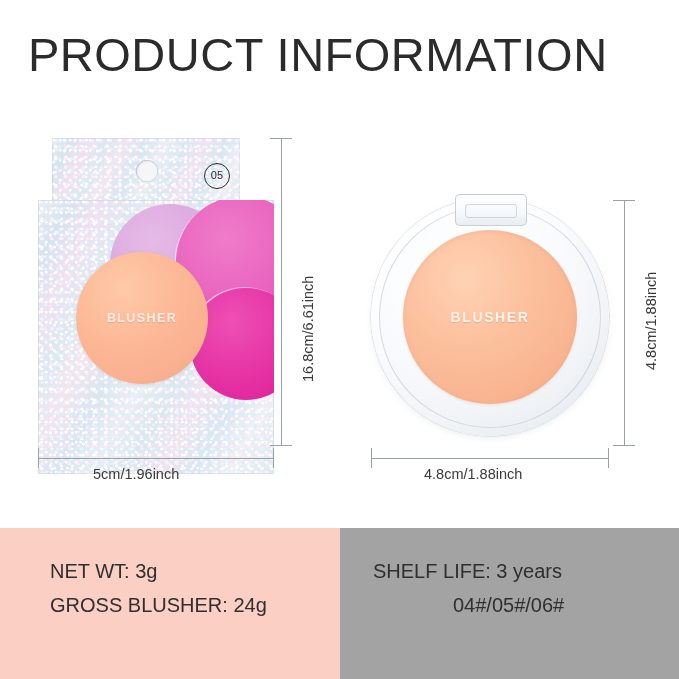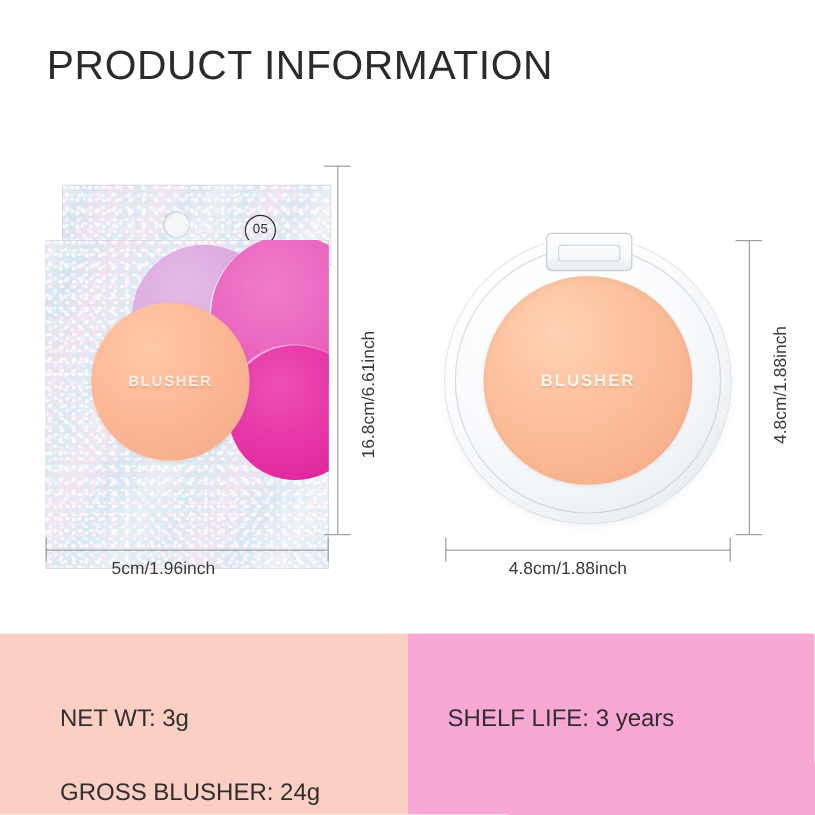--- a/index.html
+++ b/index.html
@@ -19,27 +19,26 @@
     background: #ffffff;
     overflow: hidden;
   }
 
   
   .page-title {
     position: absolute;
     left: 28px;
     top: 26px;
     width: 640px;
-    font-size: 34px;
+    font-size: 47px;
     line-height: 58px;
     letter-spacing: 0.5px;
     font-weight: 400;
     color: #2b2b2b;
     white-space: nowrap;
-    margin-left: 11px;
   }
 
   
   .stage {
     position: absolute;
     left: 0;
     top: 110px;
     width: 679px;
     height: 418px;
   }
@@ -68,24 +67,23 @@
         #e8eef4 0%, #d6e4f0 9%, #efe2f0 17%, #dce9f2 26%,
         #f2e6ef 34%, #d9e6f2 43%, #e9eef3 52%, #dbe8f1 61%,
         #f0e4ef 70%, #d8e7f3 79%, #eef0f4 88%, #dfe9f2 100%);
     background-size: 11px 11px, 13px 13px, 9px 9px, 12px 12px,
                      10px 10px, 14px 14px, 12px 12px, 10px 10px, 100% 100%;
   }
   .pkg-tab {
     position: absolute;
     left: 14px;
     top: 0;
-    width: 224px;
+    width: 188px;
     height: 68px;
     box-shadow: 0 0 0 0.5px rgba(150,160,172,0.35) inset;
-    margin-top: 16px;
   }
   .hang-hole {
     position: absolute;
     left: 84px;
     top: 22px;
     width: 22px;
     height: 22px;
     border-radius: 50%;
     background: #f4f6f8;
     box-shadow: 0 0 0 0.5px rgba(150,160,172,0.5) inset,
@@ -242,27 +240,26 @@
     height: 151px;
     display: flex;
   }
   .spec-panel {
     position: relative;
     height: 100%;
     box-sizing: border-box;
     padding-top: 26px;
   }
   .spec-left  { width: 340px; background: #fbcfc4; padding-left: 50px; }
-  .spec-right { width: 339px; background: #f9a8d4; padding-left: 33px; }
+  .spec-right { width: 339px; background: #a3a3a3; padding-left: 33px; }
   .spec-line {
     color: #2f2f2f;
     font-size: 20px;
     line-height: 34px;
     white-space: nowrap;
-    margin-top: 28px;
   }
   .spec-line.indent { padding-left: 80px; }
 </style>
 </head>
 <body>
 
 <div class="page">
 
   <div class="page-title">PRODUCT INFORMATION</div>
 
@@ -318,17 +315,18 @@
 
   <div class="specs">
 
     <div class="spec-panel spec-left">
       <div class="spec-line">NET WT: 3g</div>
       <div class="spec-line">GROSS BLUSHER: 24g</div>
     </div>
 
     <div class="spec-panel spec-right">
       <div class="spec-line">SHELF LIFE: 3 years</div>
+      <div class="spec-line indent">04#/05#/06#</div>
     </div>
 
   </div>
 
 </div>
 
 </body></html>

